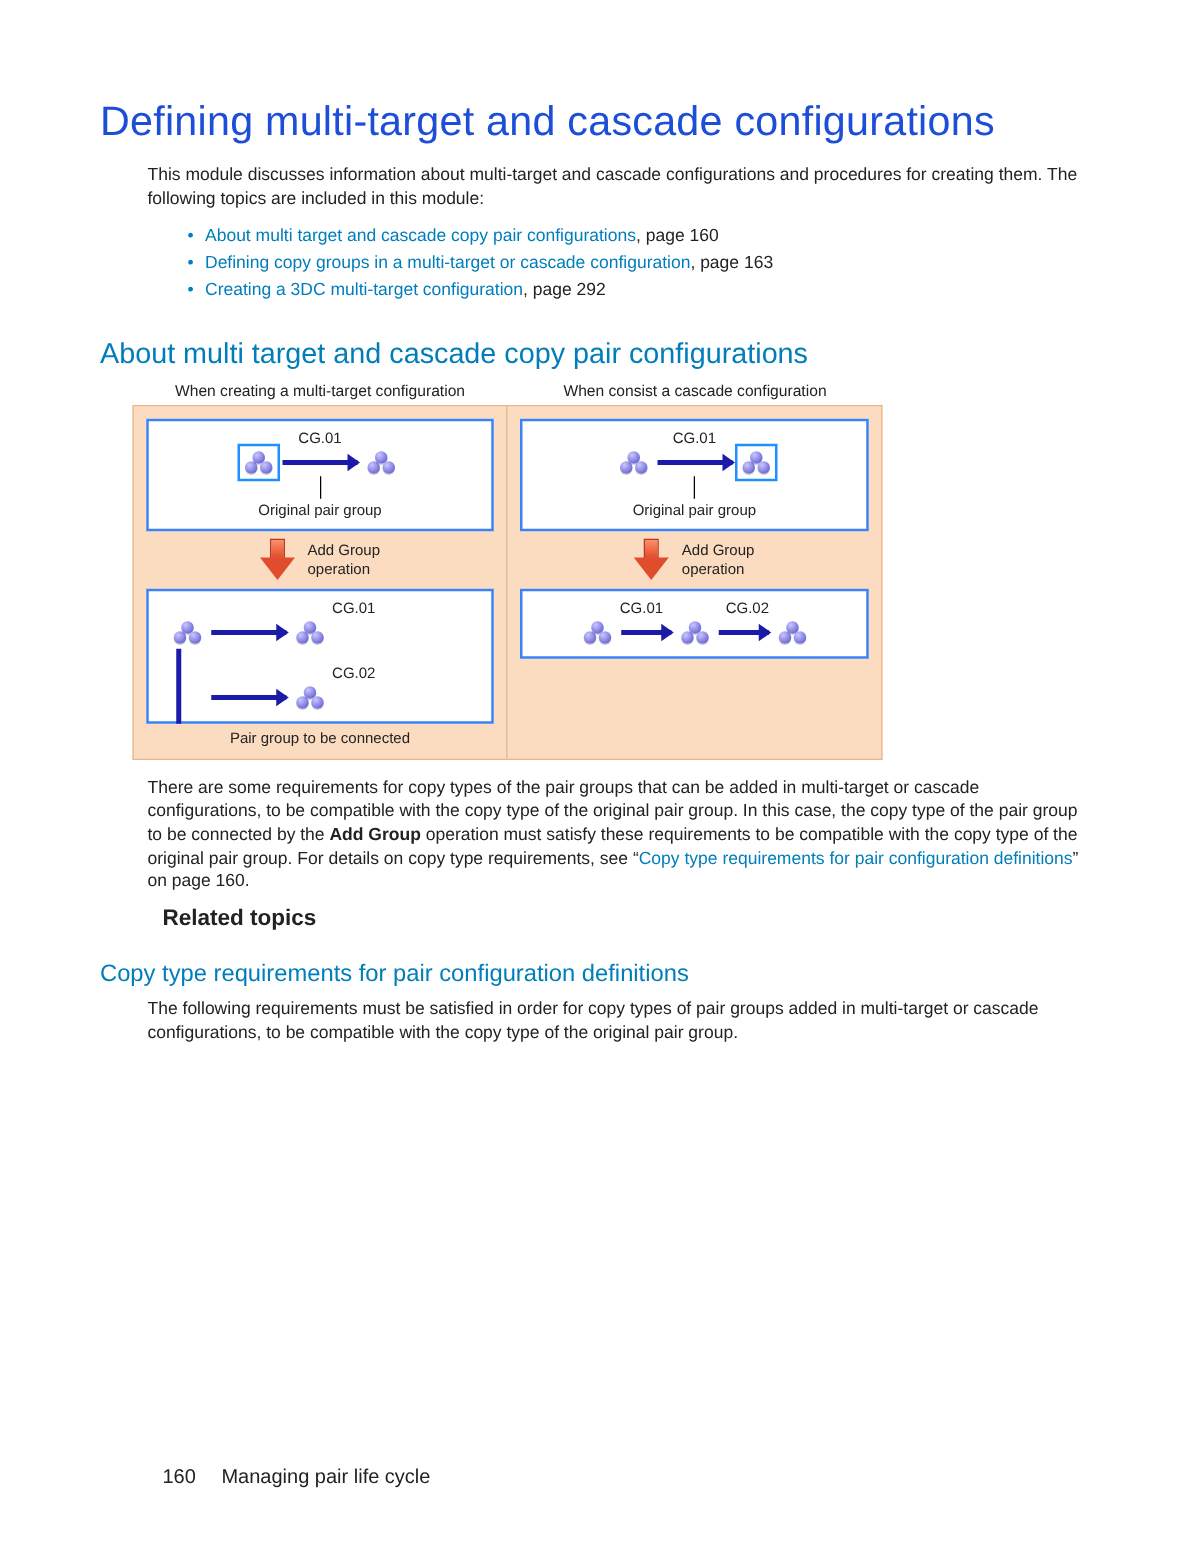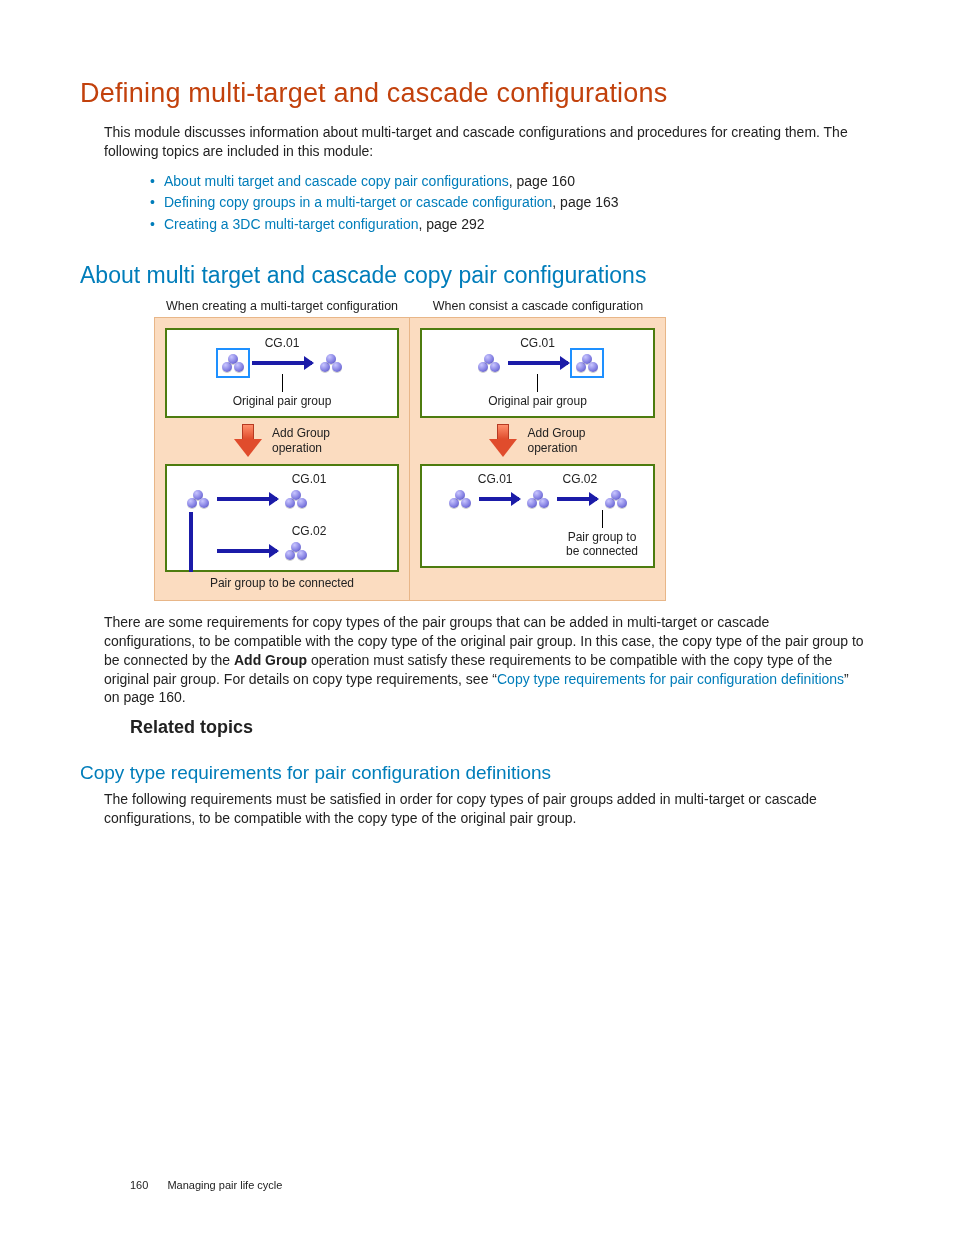--- a/index.html
+++ b/index.html
@@ -11,44 +11,44 @@
     color: #222;
     width: 954px;
   }
   .page {
     width: 954px;
     min-height: 1235px;
     position: relative;
     padding: 78px 80px 40px 80px;
   }
   h1.title {
-    color: #c2410c;
+    color: #1d4ed8;
     font-weight: 300;
-    font-size: 27px;
+    font-size: 33px;
     margin: 0 0 14px 0;
     letter-spacing: 0.2px;
   }
   h2.section {
     color: #007dba;
     font-weight: 300;
     font-size: 23px;
     margin: 26px 0 8px 0;
   }
   h3.subsection {
     color: #007dba;
     font-weight: 300;
     font-size: 19px;
     margin: 24px 0 6px 0;
   }
   .body-text {
     font-size: 14px;
     line-height: 1.35;
     margin: 0 0 10px 0;
   }
-  .indent { margin-left: 24px; margin-right: 10px; }
+  .indent { margin-left: 38px; margin-right: 10px; }
   ul.toc, ul.rel {
     list-style: none;
     padding: 0;
     margin: 4px 0 10px 70px;
   }
   ul.toc li, ul.rel li {
     font-size: 14px;
     line-height: 1.55;
     position: relative;
     padding-left: 14px;
@@ -60,33 +60,33 @@
     color: #007dba;
   }
   .link { color: #007dba; }
   .bold { font-weight: 700; }
   .related-heading {
     font-weight: 700;
     font-size: 18px;
     margin: 8px 0 4px 50px;
   }
   .figure-wrap {
-    margin: 6px 0 12px 74px;
-    width: 512px;
+    margin: 6px 0 12px 26px;
+    width: 600px;
     font-family: Arial, sans-serif;
     font-size: 12.5px;
   }
   .fig-caps { display: flex; }
   .fig-cap { width: 50%; padding: 2px 4px 4px 4px; text-align:center; }
   .peach-row { display: flex; background: #fbdcc0; border: 1px solid #e8b688; }
   .peach-cell { width: 50%; padding: 10px 10px; position: relative; }
   .peach-cell.first { border-right: 1px solid #e8b688; }
   .diagram-box {
     background: #fff;
-    border: 2px solid #4d7c0f;
+    border: 2px solid #3b82f6;
     padding: 6px 8px 8px 8px;
   }
   .cg-label { text-align: center; font-size: 12px; margin-bottom: 2px; }
   .row-pair { display:flex; align-items:center; justify-content:center; gap: 6px; }
   .row-pair.left { justify-content:flex-start; }
   .db-icon {
     width: 26px; height: 22px; position: relative;
   }
   .db-icon::before, .db-icon::after {
     content:""; position:absolute; width:10px; height:10px;
@@ -132,21 +132,21 @@
   .big-arrow .head {
     position:absolute; left:0; top:15px;
     border-left:14px solid transparent; border-right:14px solid transparent;
     border-top:18px solid #e04c2c;
   }
   .op-text { font-size:12px; line-height:1.2; }
   .footer {
     position: absolute;
     bottom: 44px;
     left: 130px;
-    font-size: 11px;
+    font-size: 16px;
   }
   .footer .pn { margin-right: 16px; }
 </style>
 </head>
 <body>
 
 <div class="page">
 
   <h1 class="title">Defining multi-target and cascade configurations</h1>
 
@@ -248,25 +248,20 @@
               </div>
             <div class="arrow-h short"></div>
             <div class="db-icon">
                 <span></span>
               </div>
             <div class="arrow-h short"></div>
             <div class="db-icon">
                 <span></span>
               </div>
           </div>
-          <div style="margin-left:60%;">
-            <div class="callout-line"></div>
-            <div class="callout-text" style="white-space:pre-line">Pair group to
-be connected</div>
-          </div>
         </div>
       </div>
     </div>
   </div>
 
   <p class="body-text indent">
     <span>There are some requirements for copy types of  the pair groups that can be added in multi-target or cascade configurations, to be compatible with the copy type of the original pair group. In this case, the copy type of the pair group to be connected by the </span><span class="bold">Add Group</span><span> operation must satisfy these requirements to be compatible with the copy type of the original pair group. For details on copy type requirements, see “</span><span class="link">Copy type requirements for pair configuration definitions</span><span>” on page 160.</span>
   </p>
 
   <div class="related-heading">Related topics</div>

